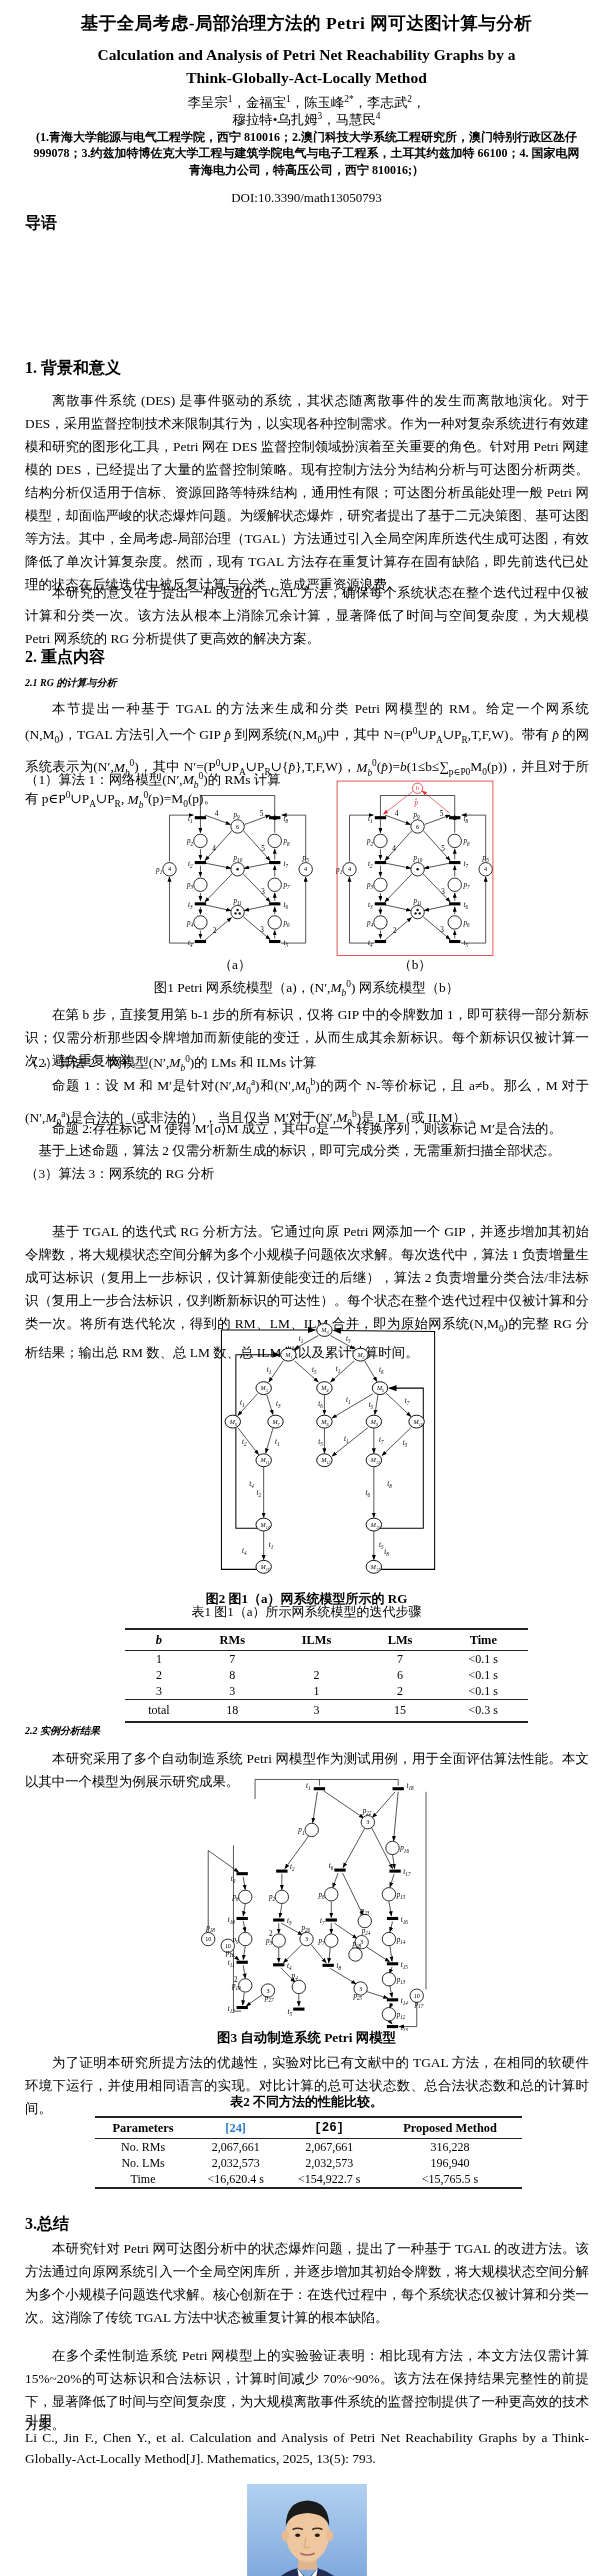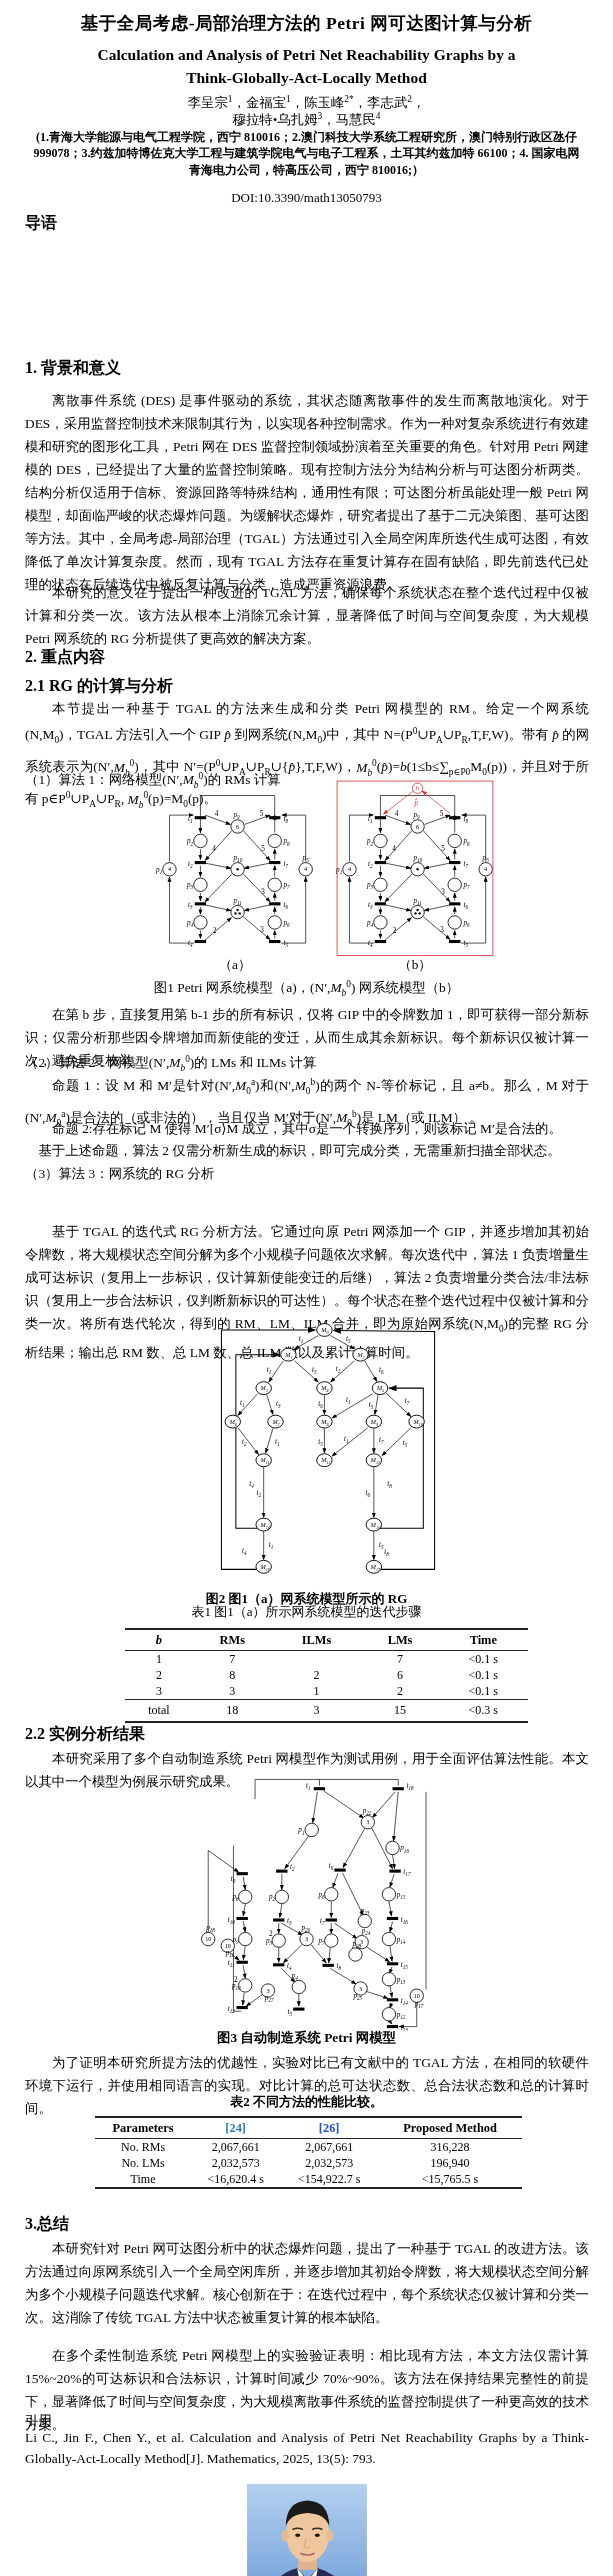--- a/index.html
+++ b/index.html
@@ -9,21 +9,21 @@
   .center{left:0;width:613px;text-align:center;}
   .para{left:25px;width:564px;text-align:justify;font-size:13.4px;line-height:23px;}
   .indent{text-indent:27px;}
   .indent-sm{text-indent:13.4px;}
   .title-zh{font-size:17.5px;font-weight:bold;letter-spacing:0.5px;}
   .title-en{font-size:15.5px;font-weight:bold;}
   .authors{font-size:13.4px;}
   .affil{font-size:12px;font-weight:600;}
   .doi{font-size:13px;font-weight:normal;}
   .h-big{left:25px;font-size:16px;font-weight:bold;}
-  .h-sub{left:25px;font-size:16px;font-weight:bold;}
+  .h-sub{left:25px;font-size:10px;font-weight:bold;font-style:italic;}
   .caption{font-size:12.4px;}
   .figlabel{font-size:13.4px;}
   sup,sub{font-size:70%;}
   .doc-table{border-collapse:collapse;width:100%;font-size:12px;text-align:center;
              border-top:2.1px double #222;border-bottom:2.1px double #222;}
   .doc-table th{font-weight:bold;padding:2.6px 2.1px;border-bottom:1px solid #222;font-size:12.4px;}
   .doc-table td{padding:0.5px 2.1px;}
   .doc-table tr.total td{border-top:1px solid #222;padding:3.1px 2.1px;}
   .t1-tbl th:first-child{font-style:italic;}
   svg text{font-family:"Liberation Serif","DejaVu Serif",serif;}
@@ -546,21 +546,21 @@
 
   <div class="abs para indent" style="top:2051px">为了证明本研究所提方法的优越性，实验对比已有文献中的 TGAL 方法，在相同的软硬件环境下运行，并使用相同语言的实现。对比计算的总可达状态数、总合法状态数和总的计算时间。</div>
   <div class="abs center caption" style="top:2093px;font-size:13px;font-weight:bold">表2 不同方法的性能比较。</div>
 
   <div class="abs" style="top:2116px;left:95px;width:427px">
       <table class="doc-table">
         <thead>
           <tr>
             <th>Parameters</th>
             <th style="color: rgb(46, 124, 196);">[24]</th>
-            <th style="color: #1d4ed8;">[26]</th>
+            <th style="color: #000000; font-family: Liberation Mono, monospace;">[26]</th>
             <th>Proposed Method</th>
           </tr>
         </thead>
         <tbody>
           <tr>
             <td>No. RMs</td>
             <td>2,067,661</td>
             <td>2,067,661</td>
             <td>316,228</td>
           </tr>

